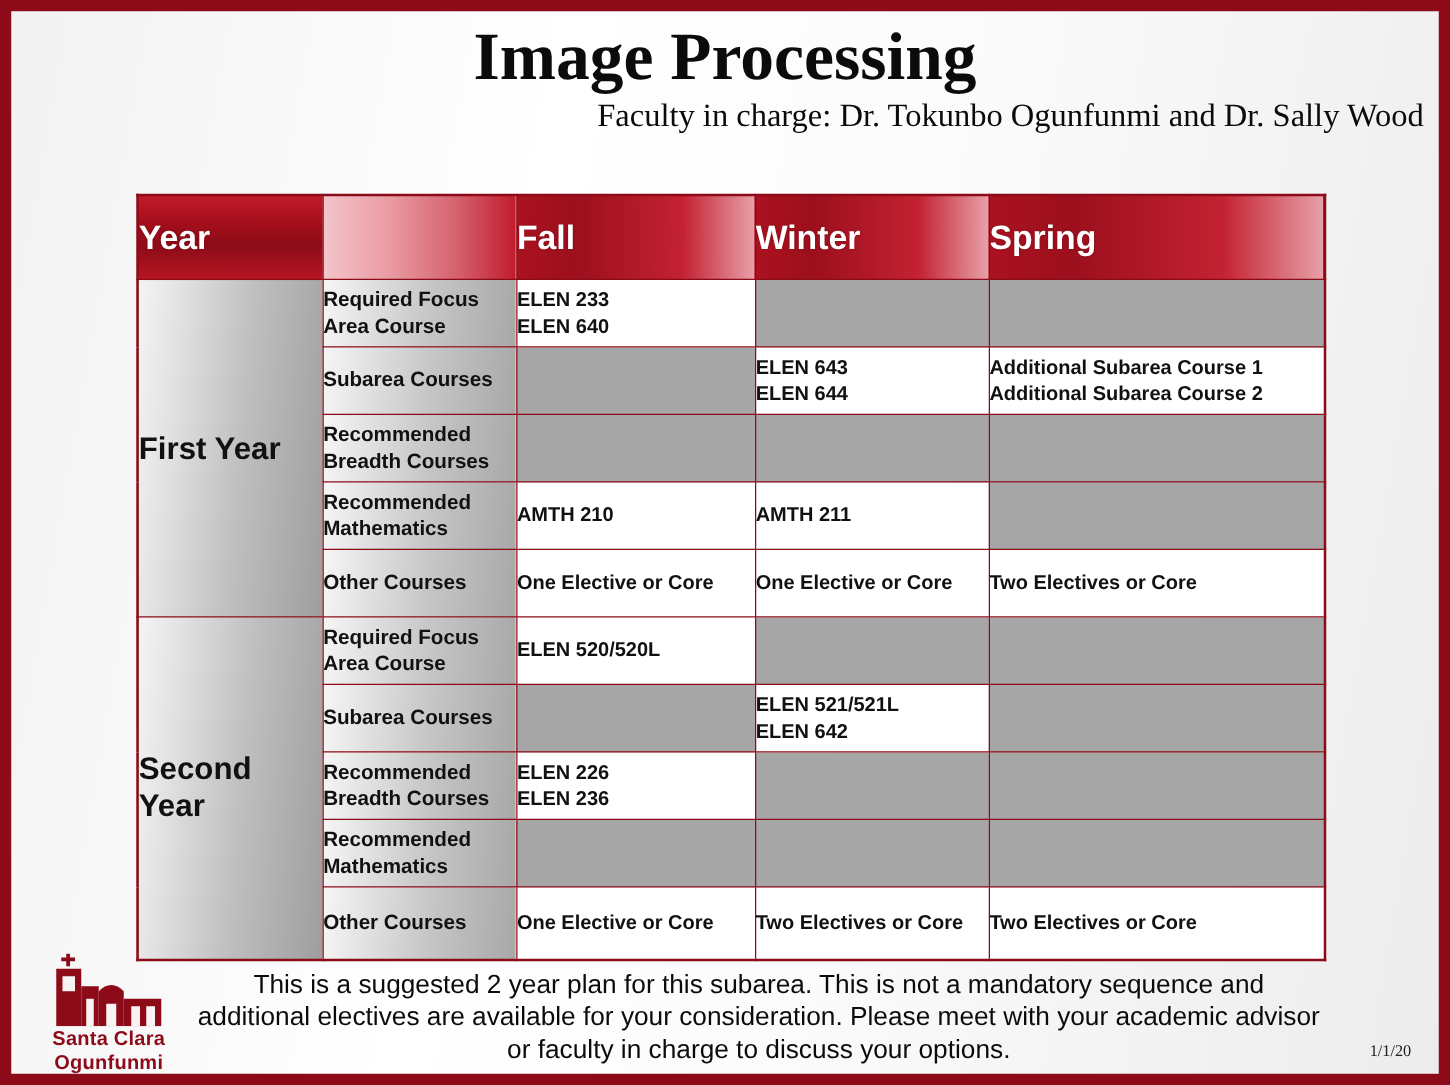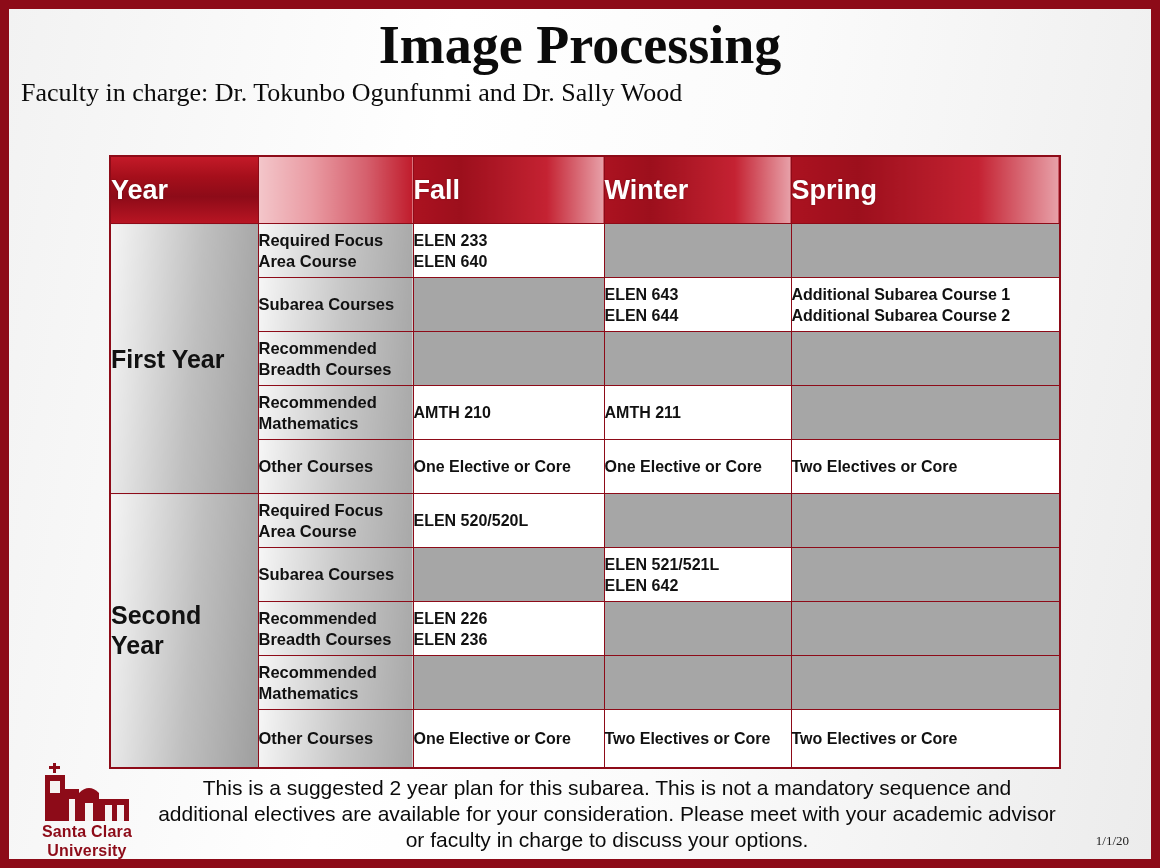--- a/index.html
+++ b/index.html
@@ -42,21 +42,21 @@
   .subtitle {
     text-align: center;
     font-family: "Liberation Serif", serif;
     font-weight: bold;
     font-size: 32px;
     line-height: 38px;
     color: #0b0b0b;
     margin-top: 1px;
   }
   .faculty {
-    text-align: left;
+    text-align: right;
     font-family: "Liberation Serif", serif;
     font-size: 26px;
     line-height: 32px;
     color: #0b0b0b;
     margin-top: 2px;
   }
 
   
   .table-wrap {
     position: absolute;
@@ -285,17 +285,17 @@
             <path d="M48 34 q10 -10 20 0 v28 h-20 z"></path>
             <path d="M68 40 h30 v22 h-30 z"></path>
             <rect x="74" y="46" width="7" height="16" fill="#f6f3f2"></rect>
             <rect x="86" y="46" width="7" height="16" fill="#f6f3f2"></rect>
             <rect x="54" y="44" width="8" height="18" fill="#f6f3f2"></rect>
             <rect x="38" y="40" width="6" height="22" fill="#f6f3f2"></rect>
           </g>
         </svg>
       </span>
       <div class="logo-text">Santa Clara</div>
-      <div class="logo-text">University</div>
+      <div class="logo-text">Ogunfunmi</div>
     </div>
 
   </div>
 </div>
 
 </body></html>

